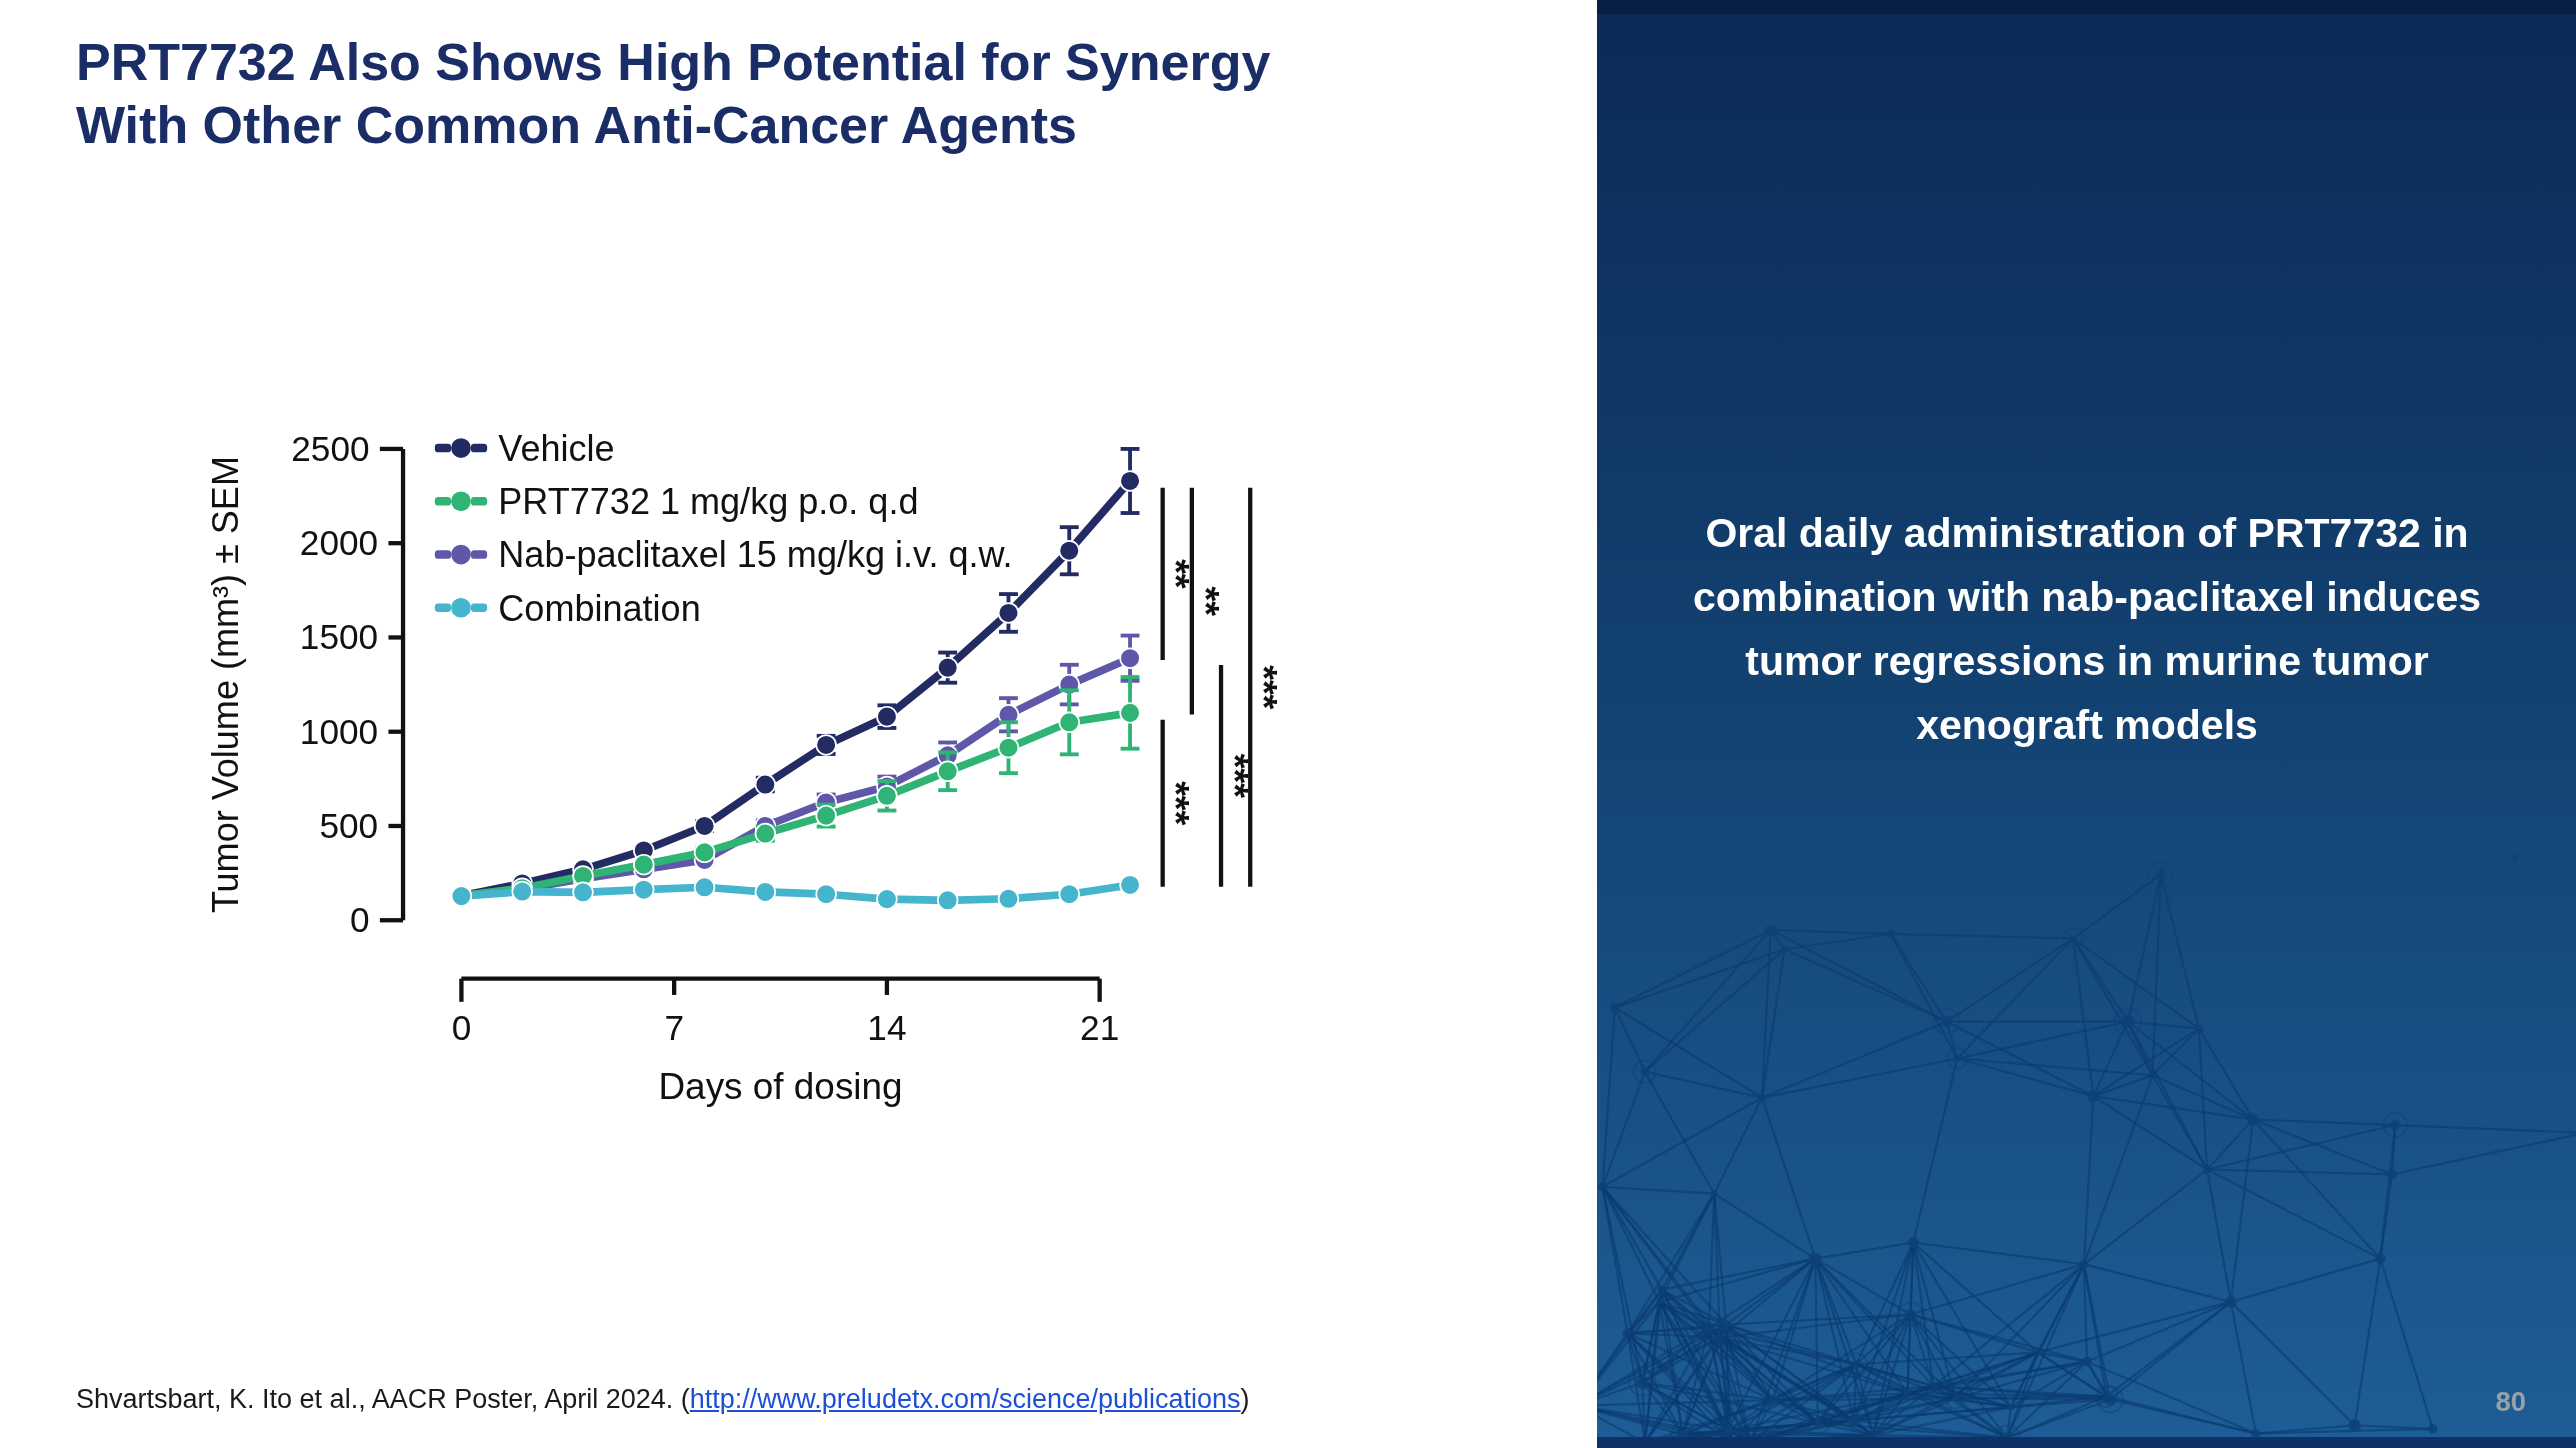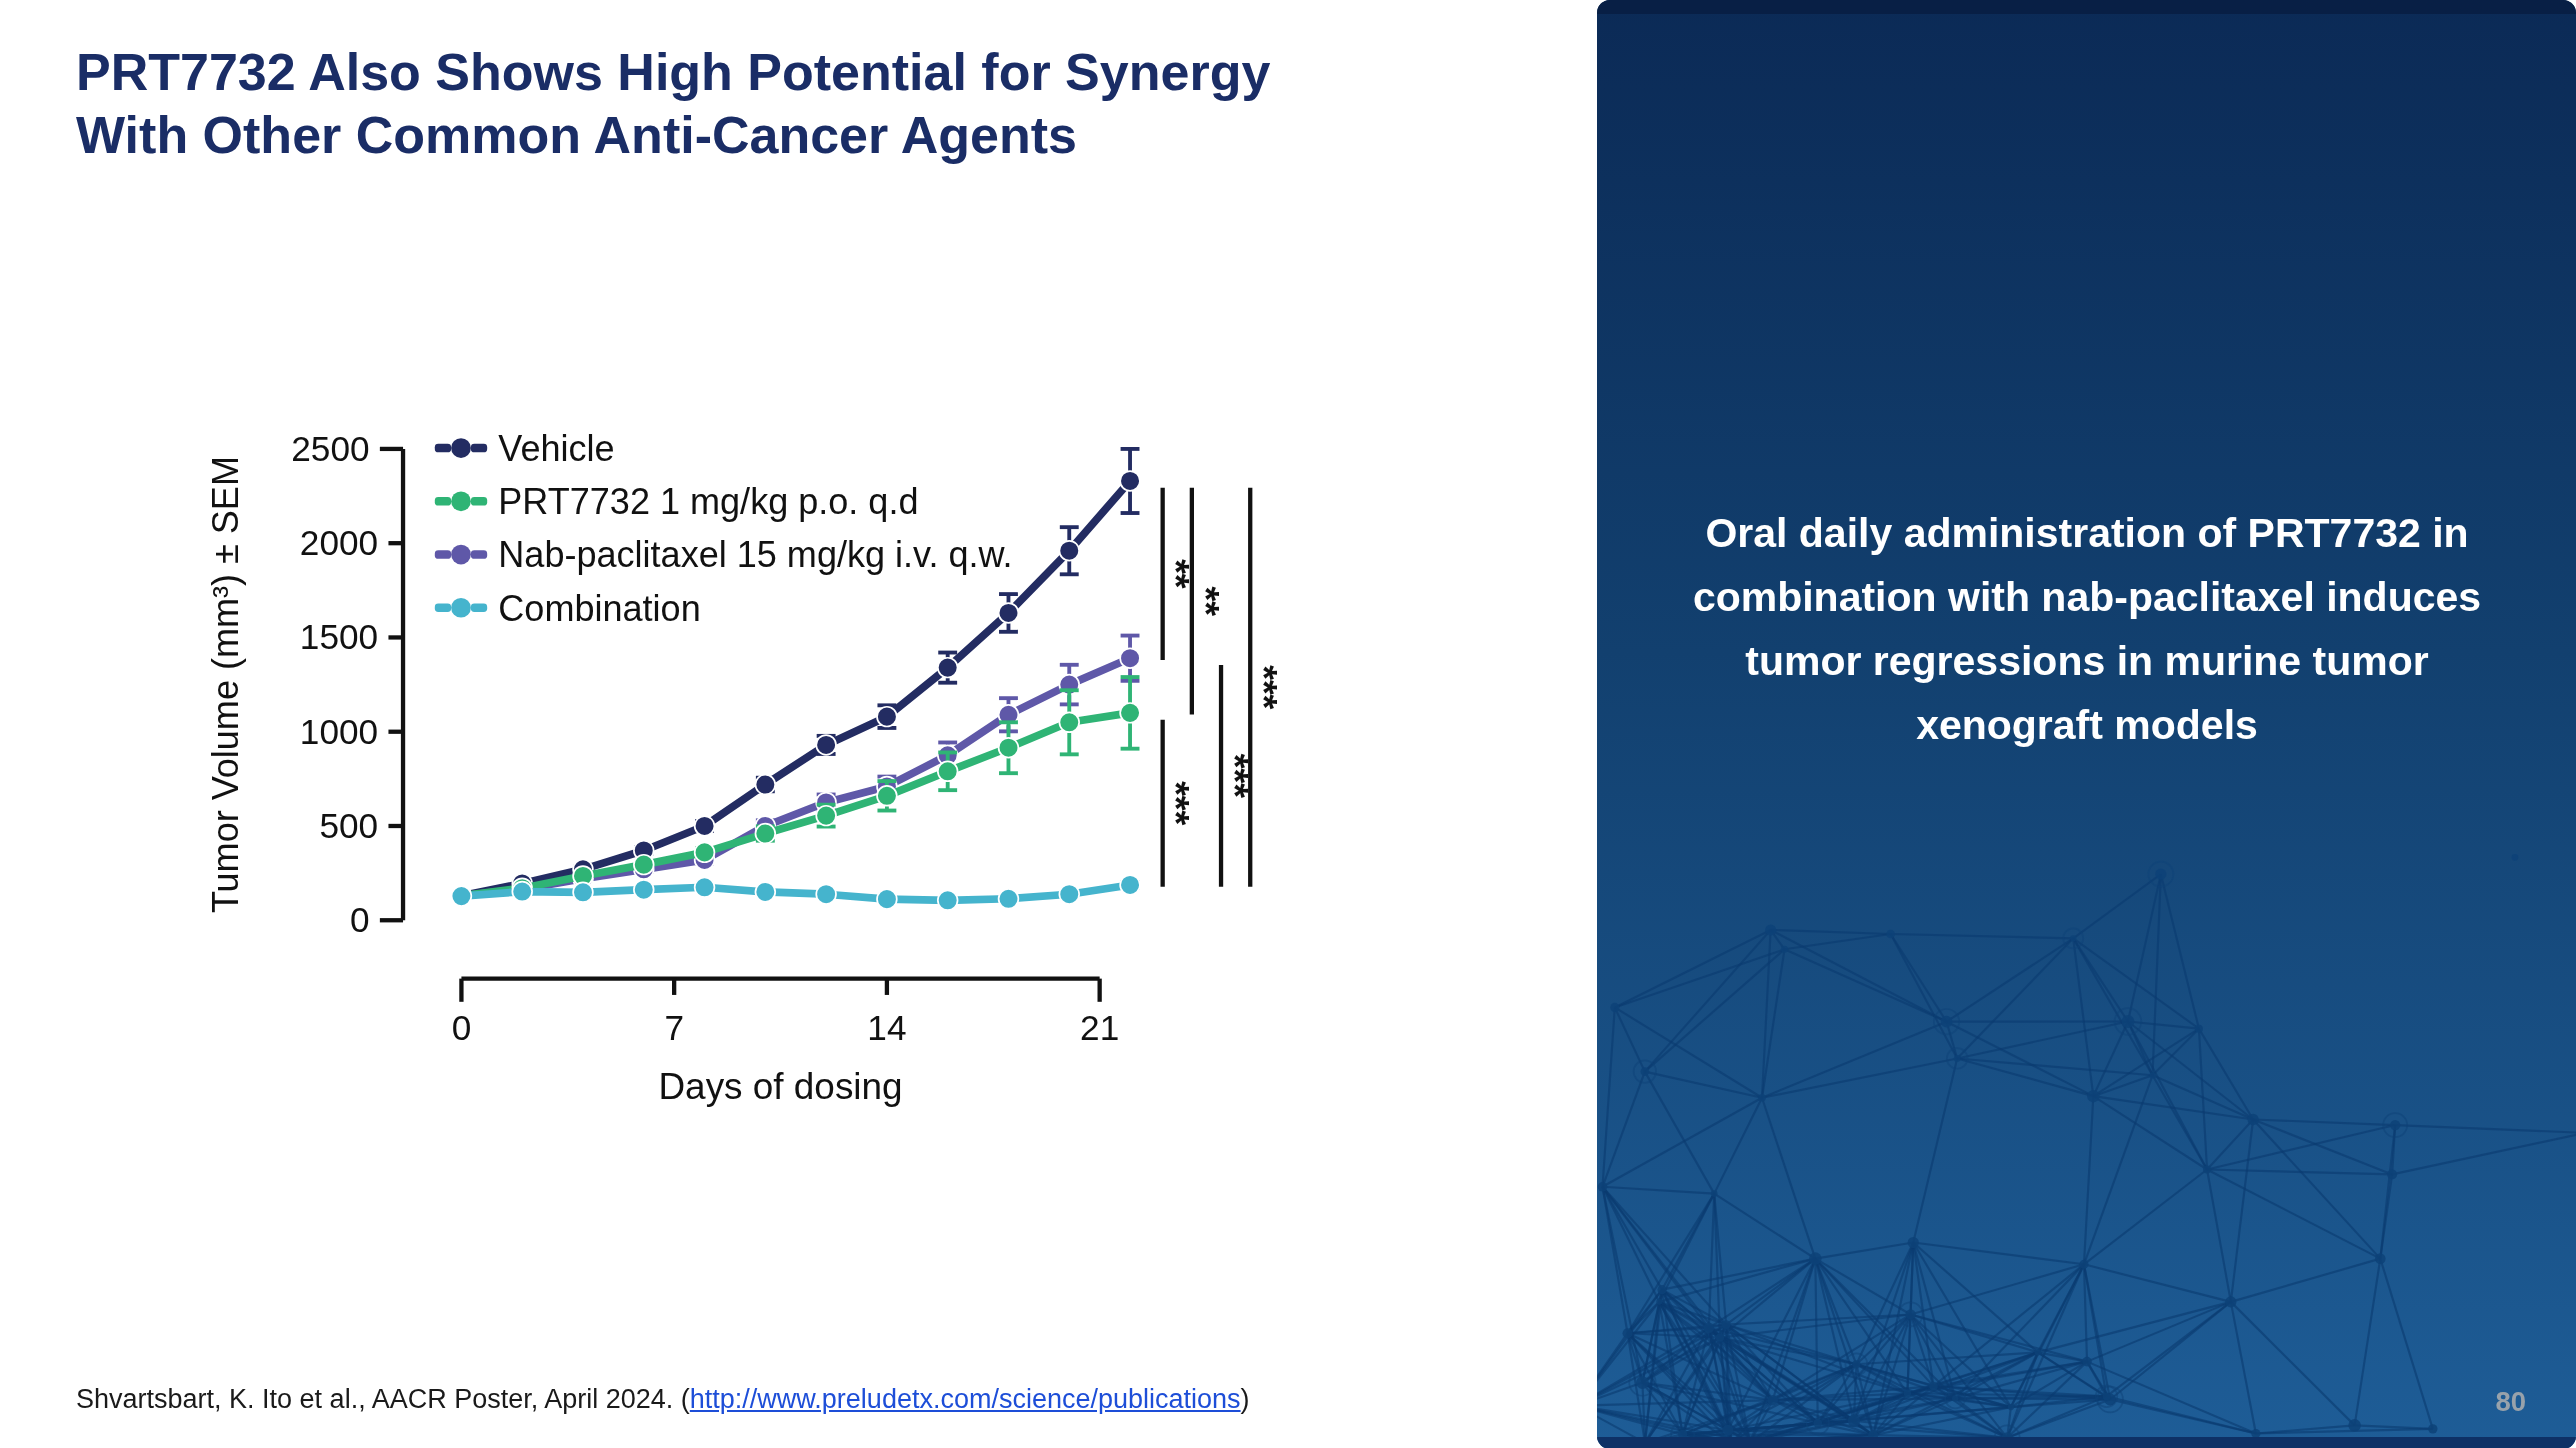--- a/index.html
+++ b/index.html
@@ -1,18 +1,18 @@
 <!DOCTYPE html>
 <html style="font-size:13.7px"><head>
 <meta charset="utf-8">
 <style>
   html,body{margin:0;padding:0;background:#e8e8e8;}
   .slide{position:relative;width:2576px;height:1449px;background:#ffffff;overflow:hidden;
          font-family:"Liberation Sans",sans-serif;}
-  .title{position:absolute;left:76px;top:41px;font-size:52px;font-weight:bold;
+  .title{position:absolute;left:76px;top:31px;font-size:52px;font-weight:bold;
          line-height:1.22;white-space:pre-line;letter-spacing:0px;}
   .chart-wrap{position:absolute;left:197px;top:386px;width:1159px;height:756px;}
   .footer{position:absolute;left:76px;top:1384px;font-size:27px;color:#1a1a1a;}
   .footer a{text-decoration:underline;cursor:pointer;}
   .panel{position:absolute;left:1597px;top:0;width:979px;height:1449px;overflow:hidden;}
   .panel-strip-top{position:absolute;left:0;top:0;width:100%;height:13.7px;}
   .panel-strip-bottom{position:absolute;left:0;bottom:0;width:100%;height:12px;}
   .plexus{position:absolute;left:0;top:0;width:979px;height:1449px;}
   .headline{position:absolute;left:52px;top:502px;width:876px;text-align:center;
             font-size:41px;font-weight:bold;line-height:1.56;}
@@ -402,21 +402,21 @@
           <line x1="1124.8" y1="388.44" x2="1124.8" y2="582.9348" stroke="#111111" stroke-width="5"></line>
           <text x="1140.8" y="485.6874" font-size="44" font-weight="bold" fill="#111111" text-anchor="middle" dominant-baseline="central" transform="rotate(90 1140.8 485.6874)">***</text>
         </g>
       </svg>
   </div>
 
   <div class="footer">
     <span>Shvartsbart, K. Ito et al., AACR Poster, April 2024. (</span><a href="#" style="color: #1d4ed8;">http://www.preludetx.com/science/publications</a><span>)</span>
   </div>
 
-  <div class="panel" style="background: linear-gradient(rgb(11, 42, 86) 0%, rgb(18, 64, 111) 45%, rgb(30, 93, 151) 100%); border-radius: 13px;">
+  <div class="panel" style="background: linear-gradient(rgb(11, 42, 86) 0%, rgb(18, 64, 111) 45%, rgb(30, 93, 151) 100%);">
     <svg class="plexus" id="plexus-svg" viewBox="0 0 1140 1687">
         <g stroke="#0a3a70" stroke-width="2.5" stroke-opacity="0.6">
           <line x1="321.5441145282239" y1="1671.0570966269995" x2="156.38133900240064" y2="1679.5112349560304"></line>
           <line x1="321.5441145282239" y1="1671.0570966269995" x2="368.2579174358398" y2="1446.756204632252"></line>
           <line x1="321.5441145282239" y1="1671.0570966269995" x2="257.07666059490293" y2="1656.9896439282525"></line>
           <line x1="321.5441145282239" y1="1671.0570966269995" x2="302.0327306445688" y2="1588.4737513956075"></line>
           <line x1="321.5441145282239" y1="1671.0570966269995" x2="391.8419011076912" y2="1613.9172288122213"></line>
           <line x1="321.5441145282239" y1="1671.0570966269995" x2="178.47750898916274" y2="1679.36170592142"></line>
           <line x1="321.5441145282239" y1="1671.0570966269995" x2="152.45585017837584" y2="1665.2734727652976"></line>
           <line x1="321.5441145282239" y1="1671.0570966269995" x2="150.43494697194546" y2="1542.2264104133365"></line>

